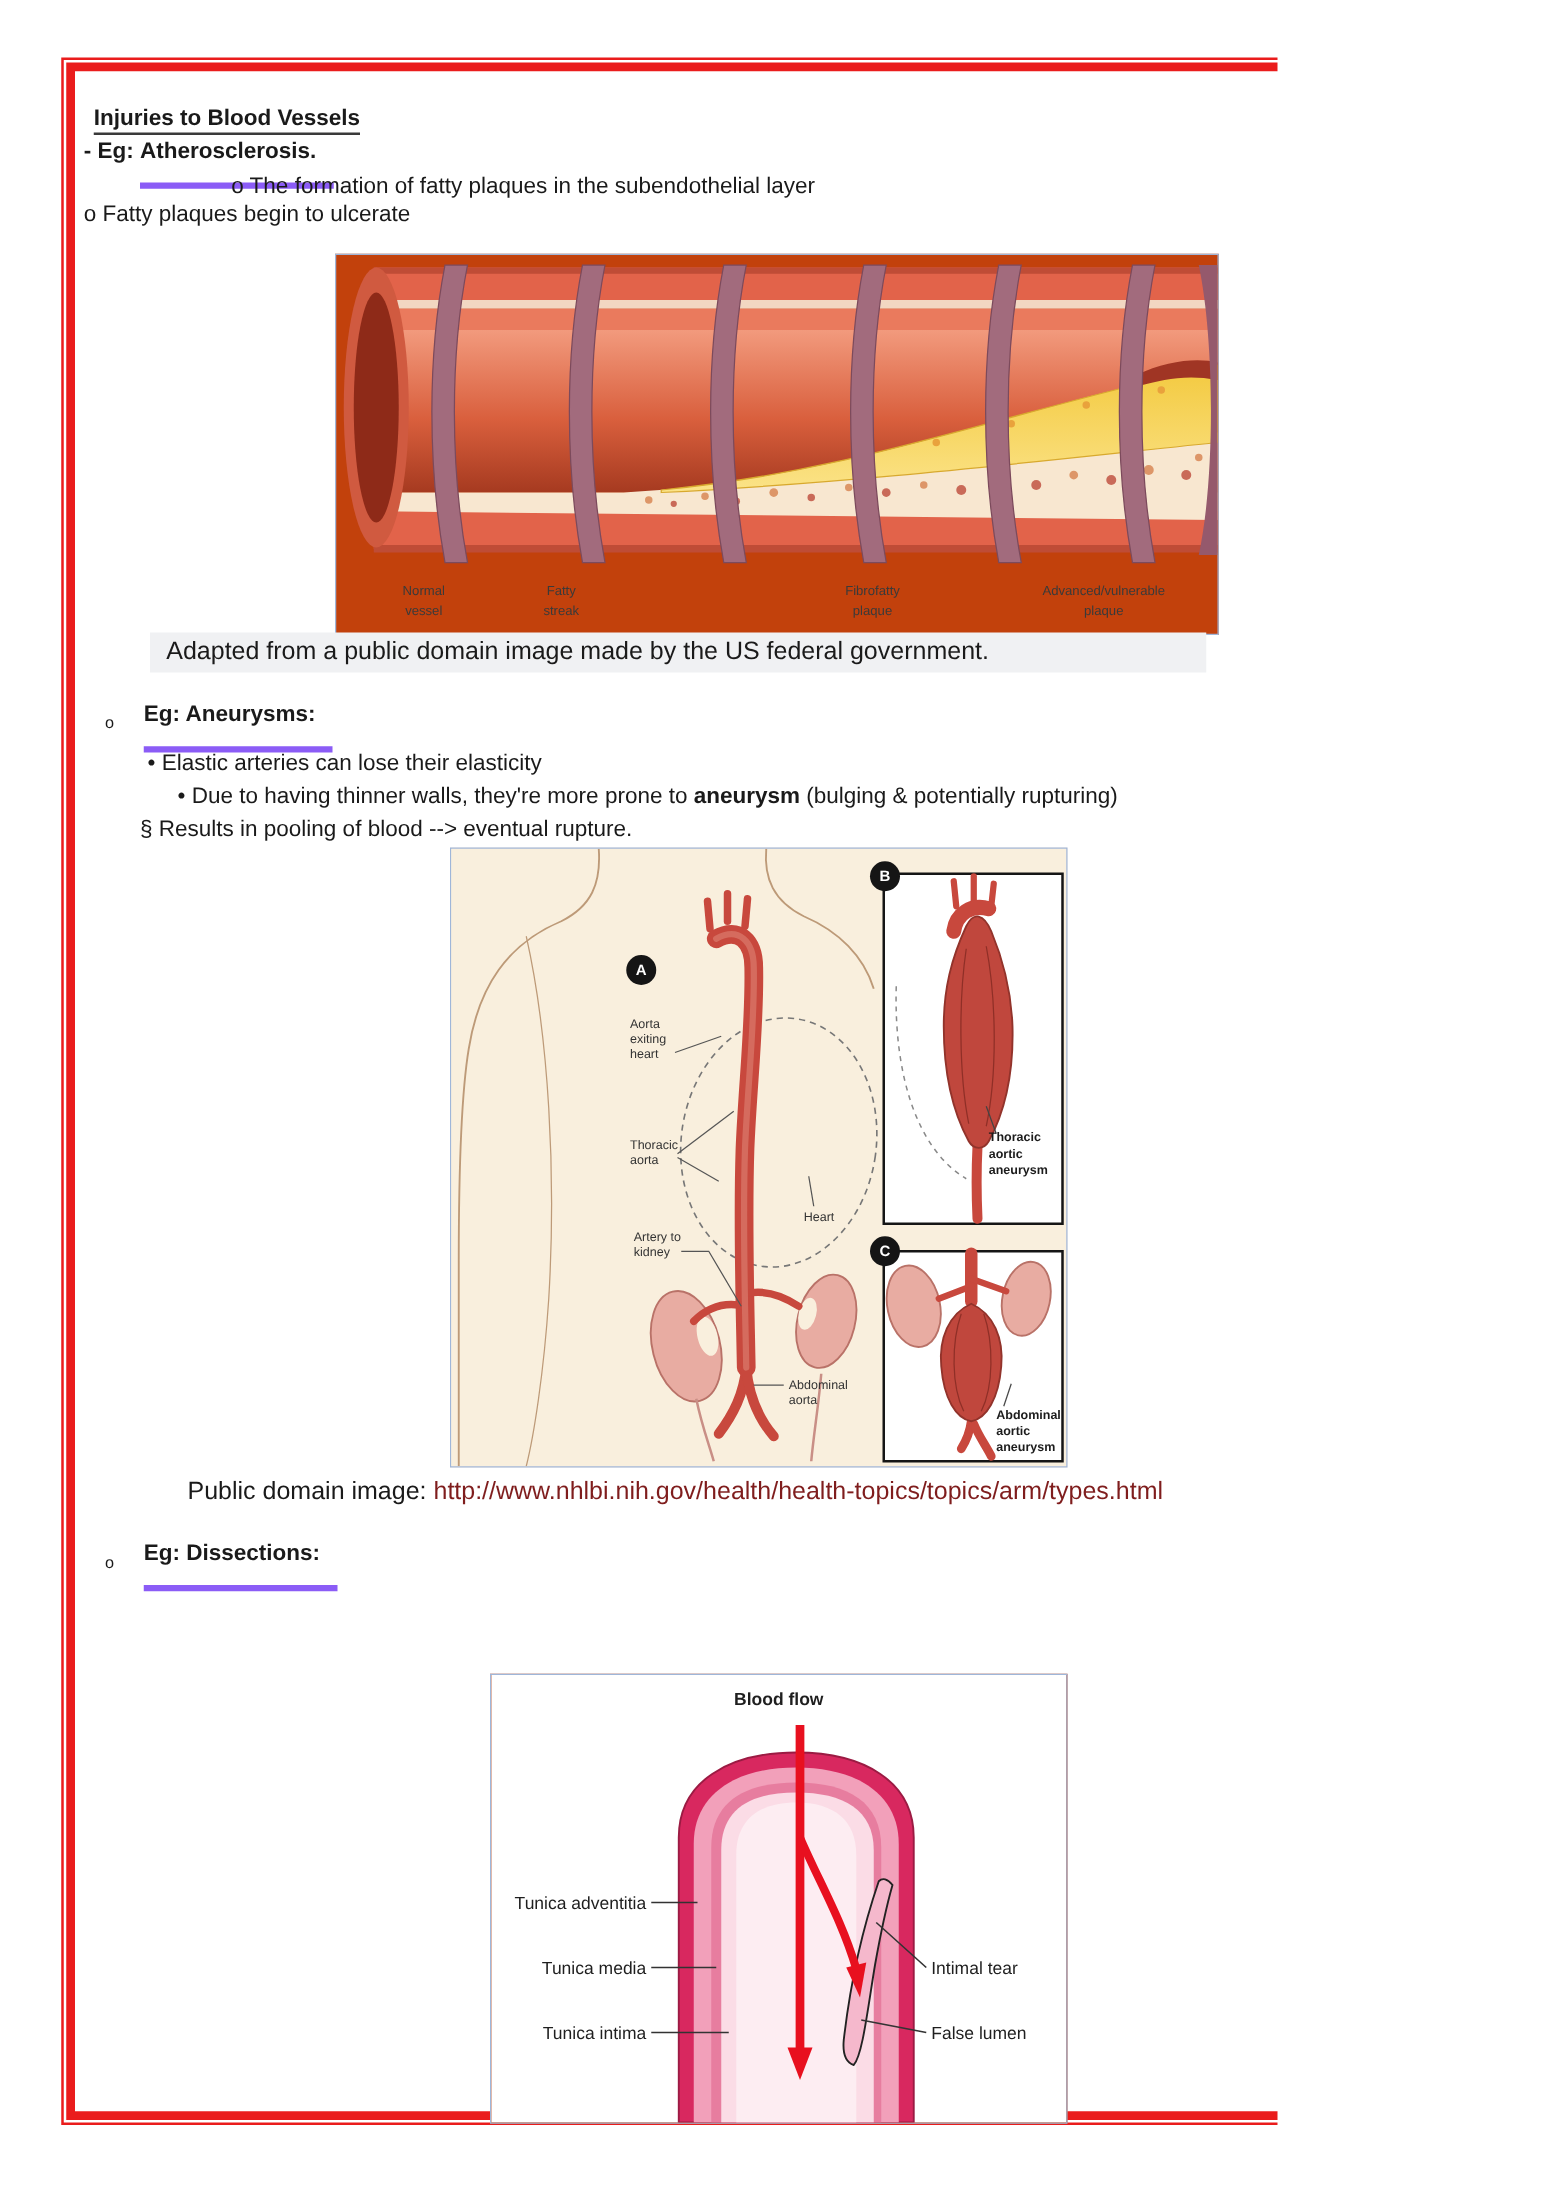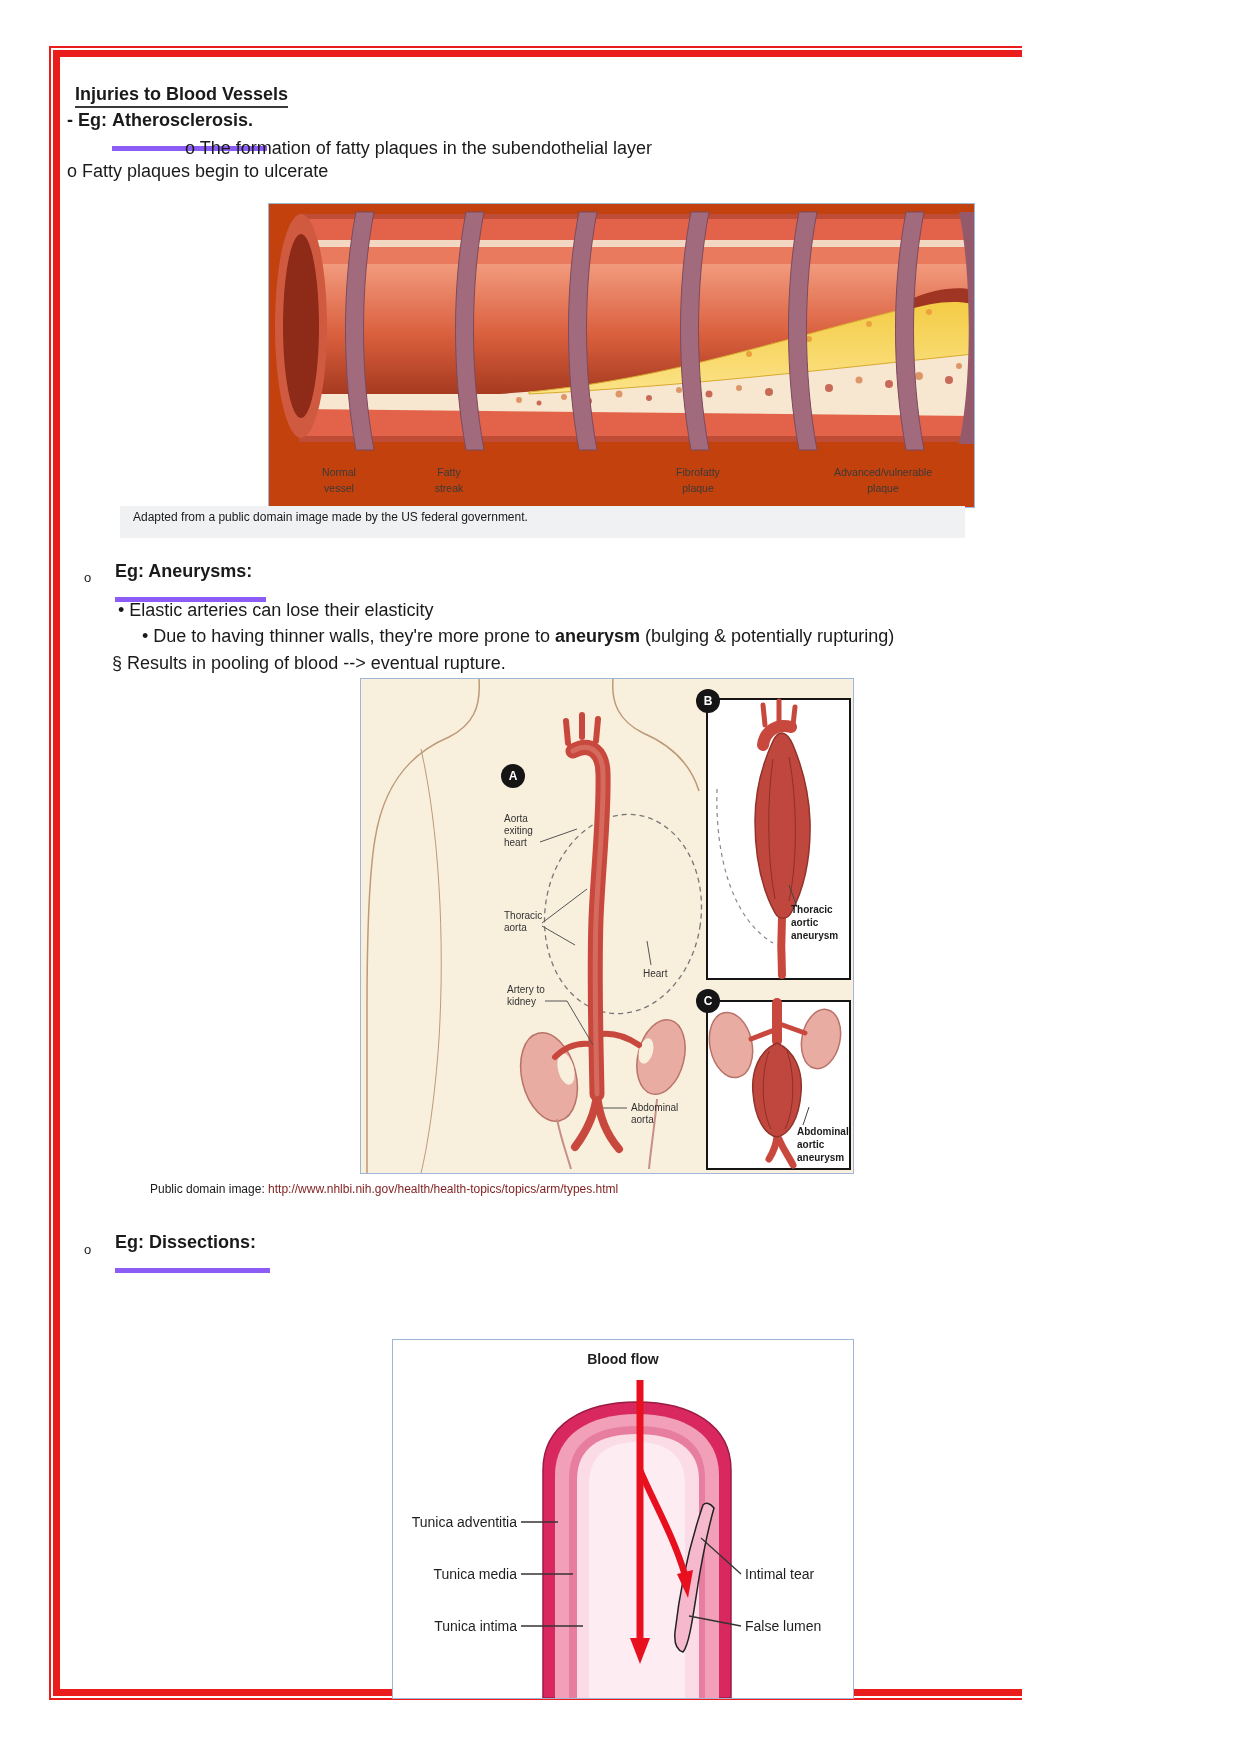--- a/index.html
+++ b/index.html
@@ -12,21 +12,21 @@
                  border:7px solid #ea1c1c;}
   .abs{position:absolute;white-space:nowrap;}
   .title{font-size:18px;font-weight:bold;}
   .u1{border-bottom:2px solid #3a3a3a;padding-bottom:1px;display:inline-block;}
   .h2{font-size:18px;font-weight:bold;}
   .u2{border-bottom:5px solid #8b5cf6;padding-bottom:15px;padding-right:14px;display:inline-block;}
   .t{font-size:18px;}
   .marker{font-size:13px;}
   .figure{position:absolute;border:1px solid #9fb6d9;box-sizing:content-box;background:#c2410c;}
   .capband{position:absolute;background:#f0f1f3;}
-  .cap{font-size:12px;}
+  .cap{font-size:20px;}
   .link{color:#7f1d1d;text-decoration:none;cursor:pointer;}
   .center{text-align:center;}
   svg text{font-family:"Liberation Sans","DejaVu Sans",sans-serif;}
   .figlabel{font-size:10.5px;fill:#3a3a3a;}
   .figlabel2{font-size:10px;fill:#333;}
   .figlabel2b{font-size:10px;font-weight:bold;fill:#1c1c1c;}
   .figlabel3{font-size:14px;fill:#1f1f1f;}
   .badge-text{font-size:12px;font-weight:bold;fill:#ffffff;}
 </style>
 </head>

